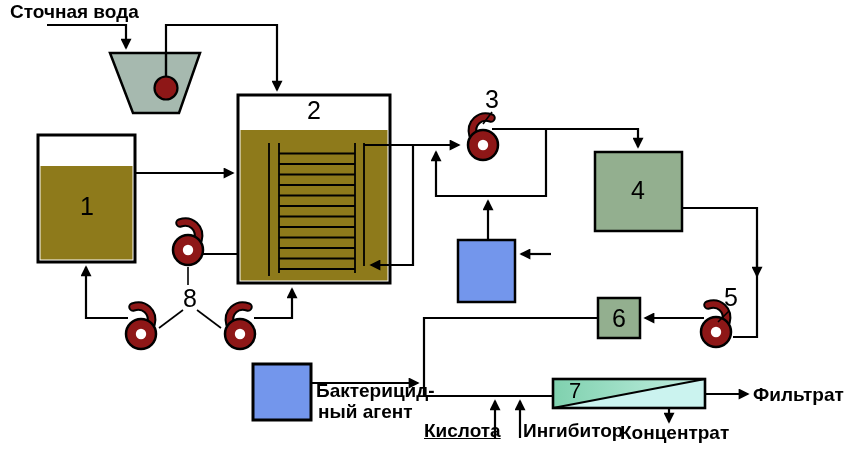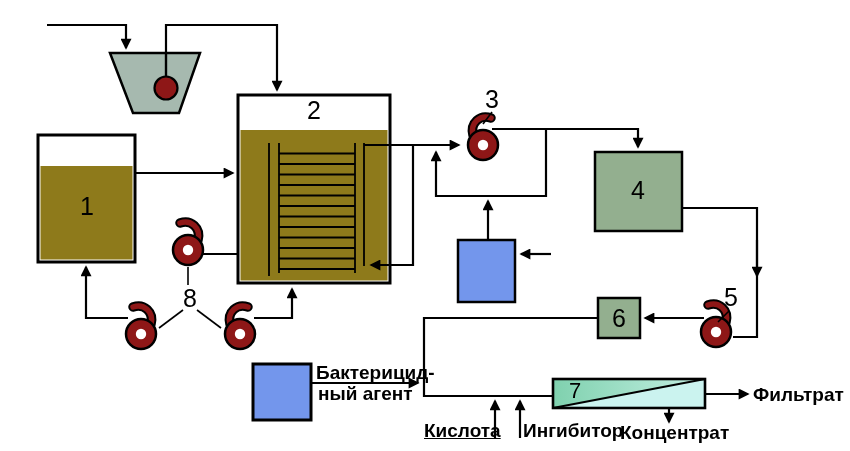--- a/index.html
+++ b/index.html
@@ -110,21 +110,22 @@
 
   <g>
     <path class="leader" d="M 188,267 V 285"></path>
     <path class="leader" d="M 183,310 L 159,328"></path>
     <path class="leader" d="M 197,310 L 221,328"></path>
     <path class="leader" d="M 492,112 L 483,124"></path>
     <path class="leader" d="M 729,311 L 718,322"></path>
   </g>
 </svg>
 
-<div class="lbl" style="left:316px;top:362px;">
+<div class="lbl" style="left:10px;top:1px;">Сточная вода</div>
+<div class="lbl" style="left:316px;top:380px;">
       <span class="line1">Бактерицид-</span>
       <span class="indent2">ный агент</span>
     </div>
 <div class="lbl" style="left:424px;top:420px;text-decoration:underline;">Кислота</div>
 <div class="lbl" style="left:523px;top:420px;">Ингибитор</div>
 <div class="lbl" style="left:753px;top:384px;">Фильтрат</div>
 <div class="lbl" style="left:620px;top:422px;text-align:center;">Концентрат</div>
 
 <div class="num" style="left:67px;top:192px;width:40px;">1</div>
 <div class="num" style="left:294px;top:96px;width:40px;">2</div>

